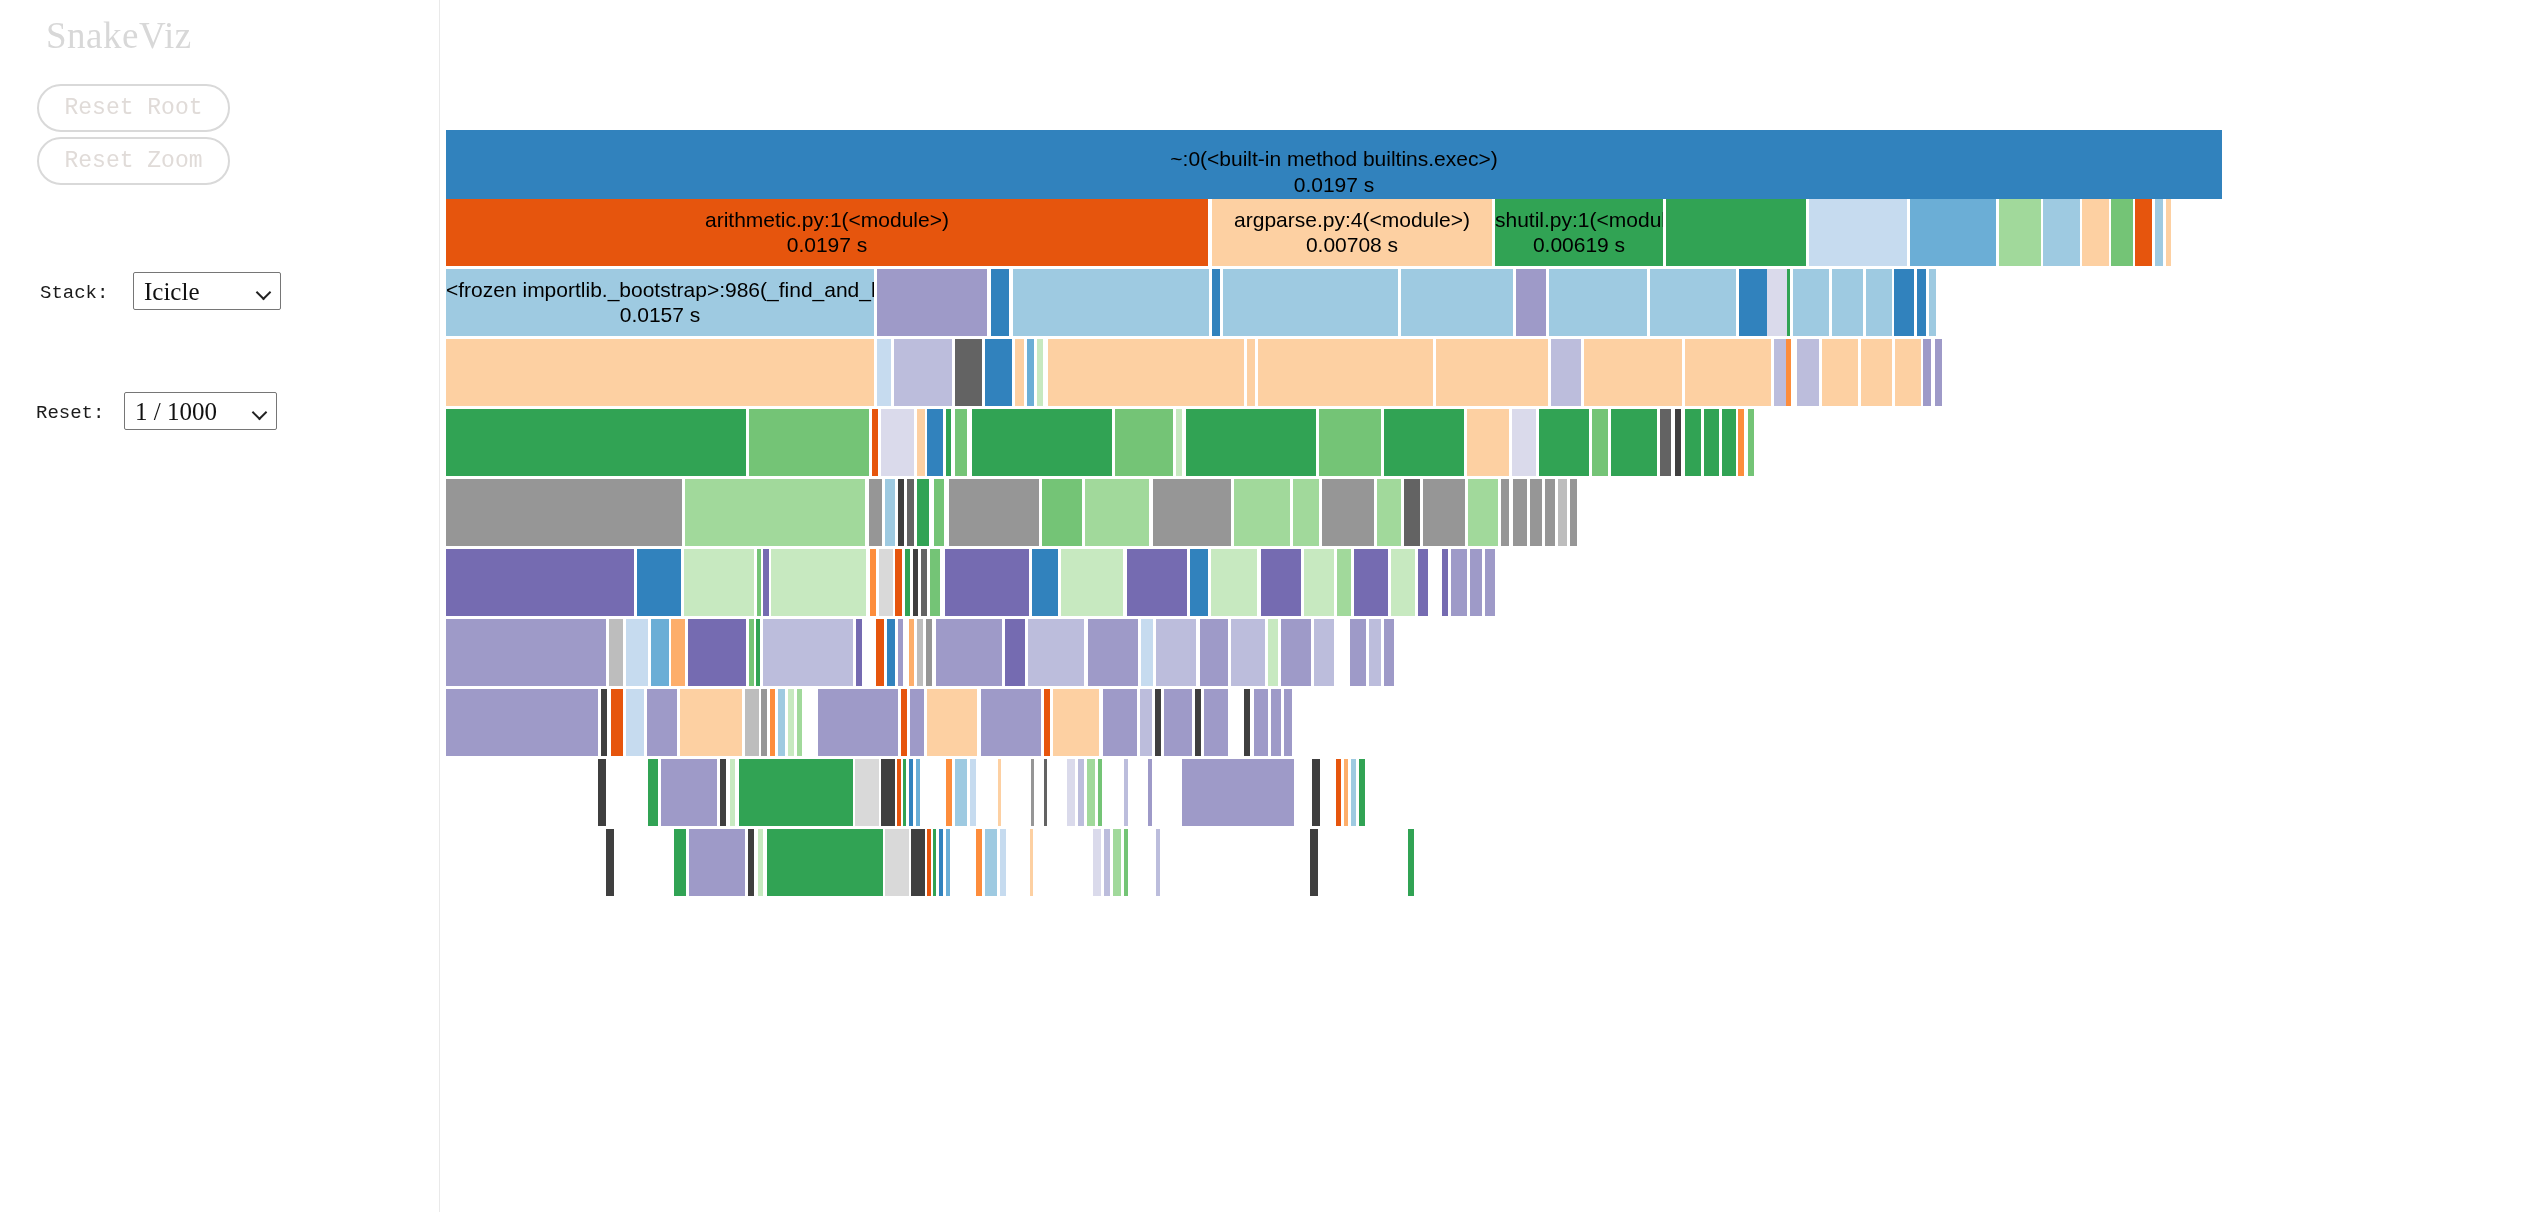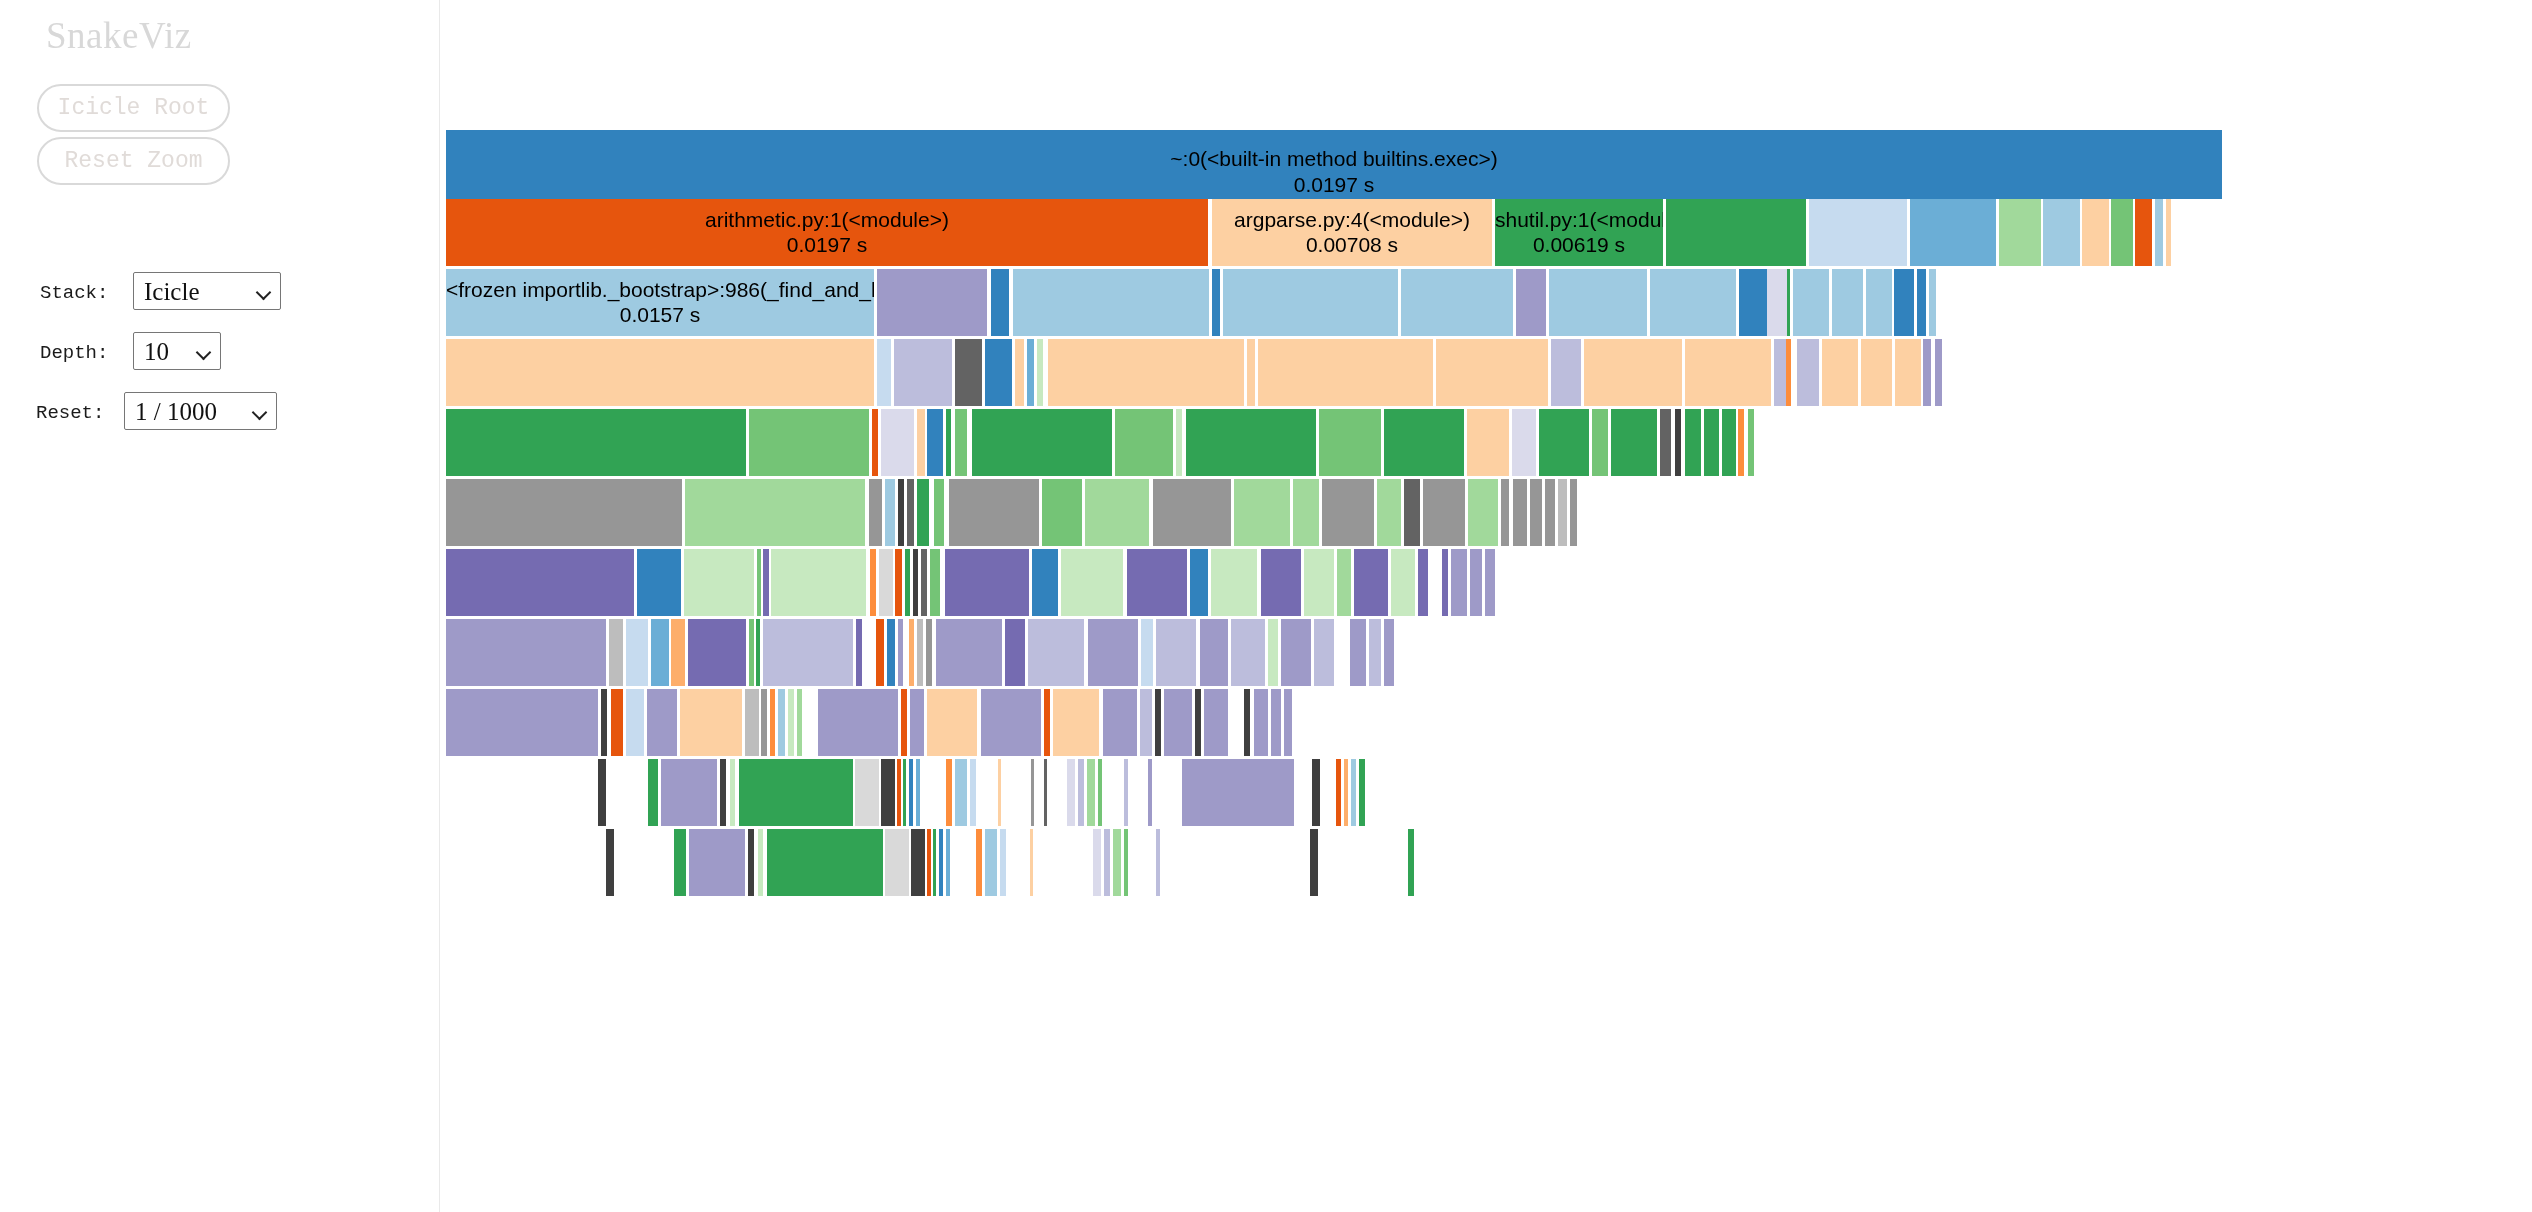--- a/index.html
+++ b/index.html
@@ -120,41 +120,33 @@
 </style>
 </head>
 <body>
 
 <div id="app">
 
   <div id="sidebar">
 
     <div id="brand">SnakeViz</div>
 
-    <button class="pill-btn" id="reset-root">Icicle Root</button>
+    <button class="pill-btn" id="reset-root">Reset Root</button>
 
     <button class="pill-btn" id="reset-zoom">Reset Zoom</button>
 
     <div class="ctl-row" id="row-style">
       <span class="ctl-label">Stack:</span>
       <span class="sel-wrap">
         <select class="ctl-select">
           <option>Icicle</option>
         </select>
       </span>
     </div>
 
-    <div class="ctl-row" id="row-depth">
-      <span class="ctl-label">Depth:</span>
-      <span class="sel-wrap">
-        <select class="ctl-select">
-          <option>10</option>
-        </select>
-      </span>
-    </div>
 
     <div class="ctl-row" id="row-cutoff">
       <span class="ctl-label">Reset:</span>
       <span class="sel-wrap">
         <select class="ctl-select">
           <option>1 / 1000</option>
         </select>
       </span>
     </div>
   </div>

